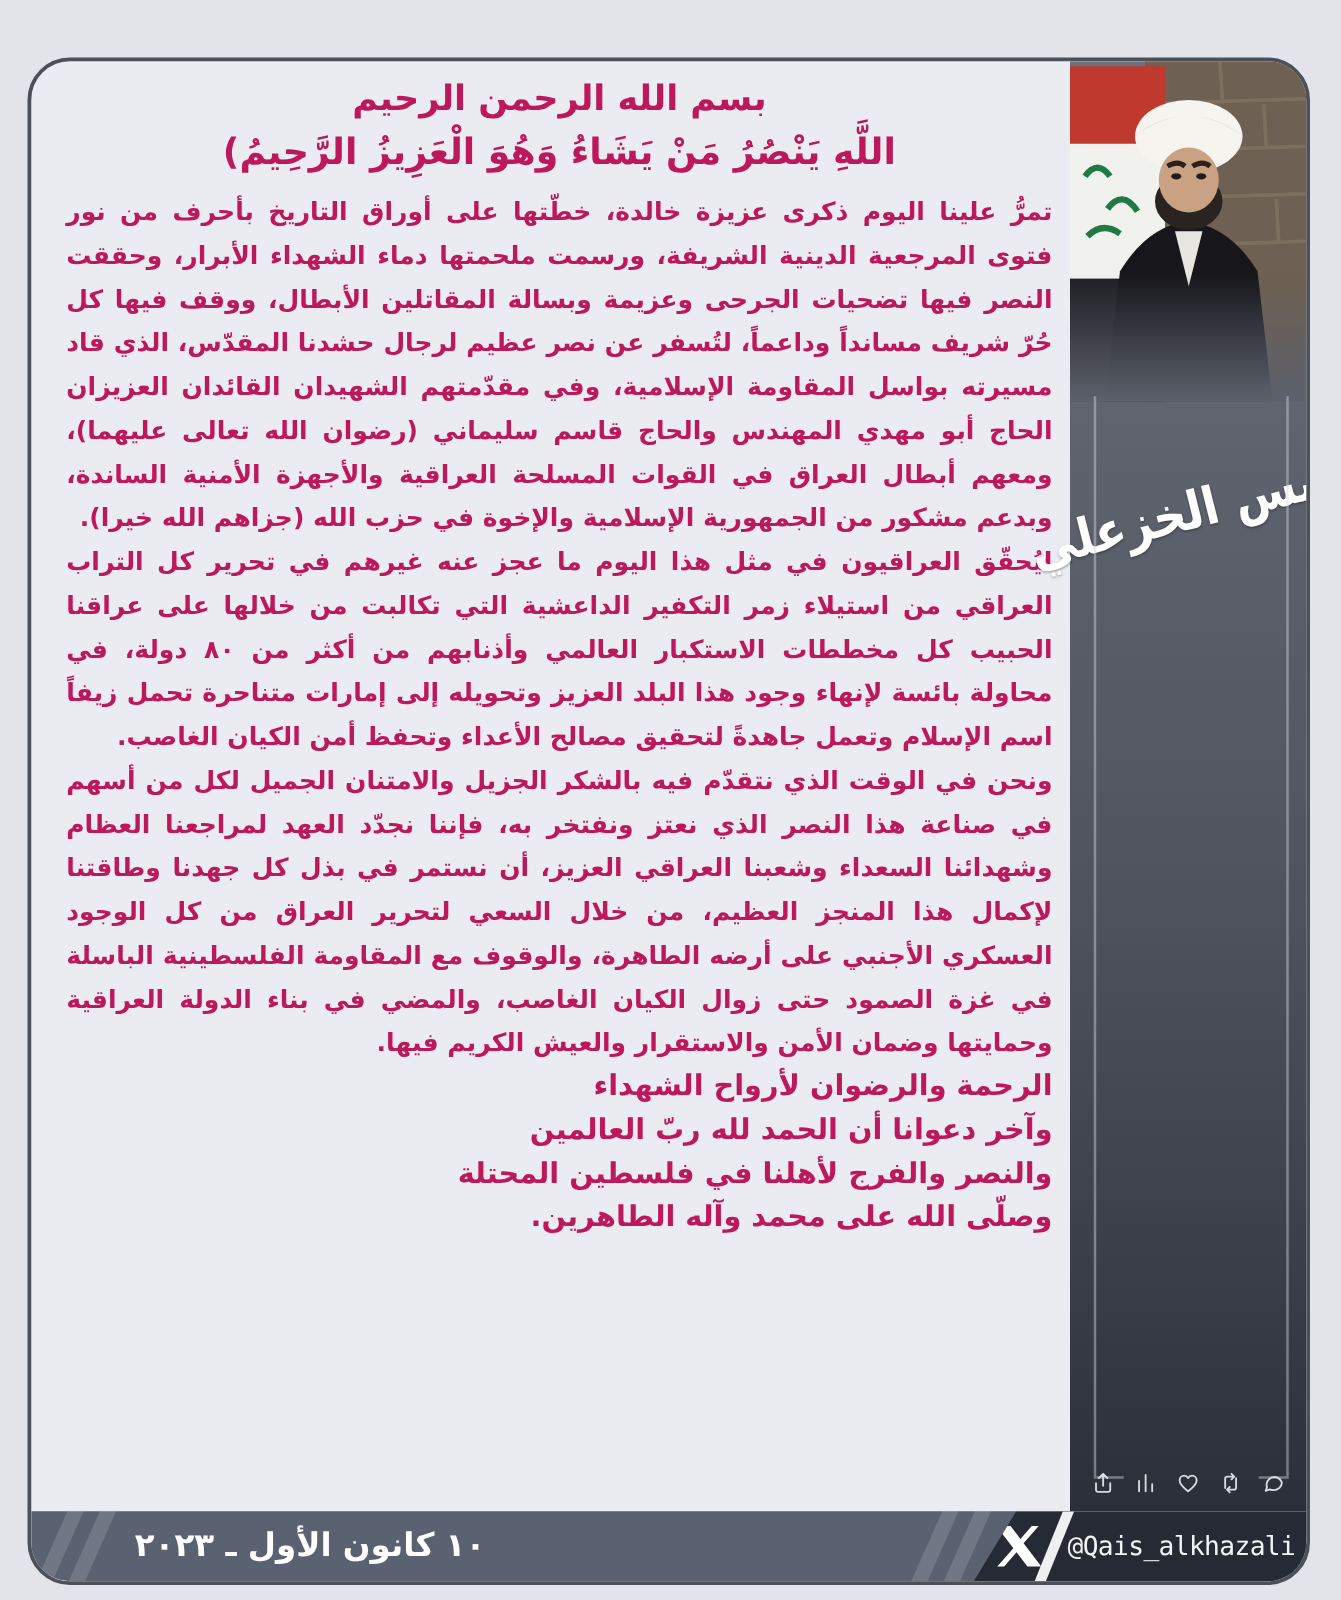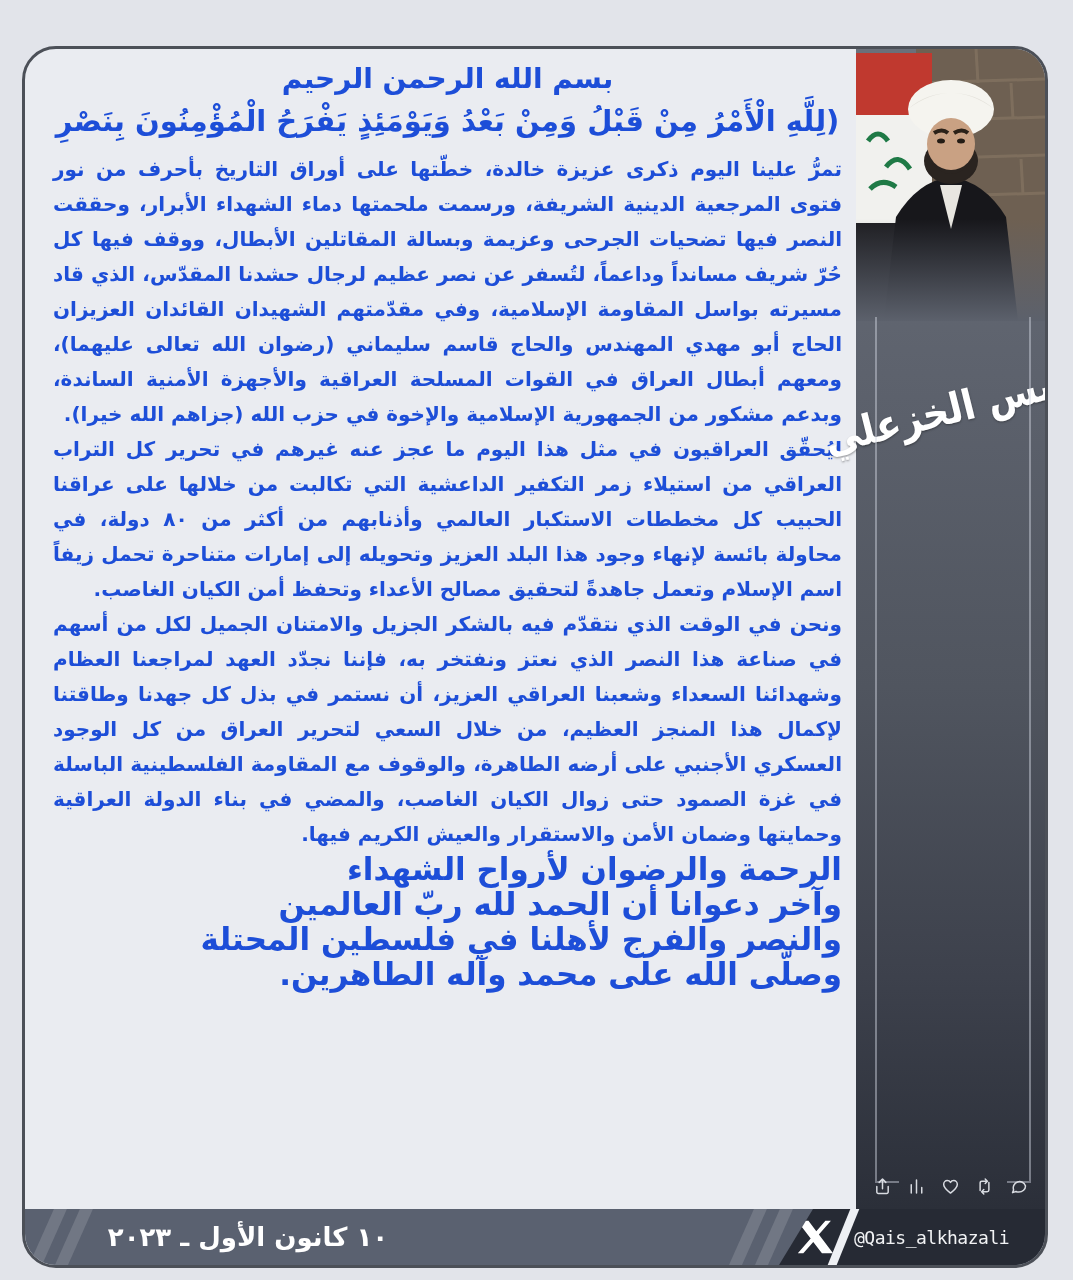--- a/index.html
+++ b/index.html
@@ -3,28 +3,28 @@
 <meta charset="utf-8">
 <style>
   html,body{margin:0;padding:0;background:#e2e4ea;}
   .canvas{position:relative;width:1073px;height:1280px;background:#e2e4ea;overflow:hidden;
           font-family:"DejaVu Sans",sans-serif;}
   .frame{position:absolute;left:22px;top:46px;width:1026px;height:1222px;
          background:#eaecf1;border:3px solid #4c5058;border-radius:34px;
          overflow:hidden;box-sizing:border-box;}
   
   .text-col{position:absolute;left:0;top:0;right:189px;bottom:56px;
-            direction:rtl;padding:10px 14px 0 28px;color:#1d4ed8;}
+            direction:rtl;padding:10px 14px 0 28px;color:#be185d;}
   .hdr{ text-align:center;font-weight:bold;}
   .basmala{font-size:28px;line-height:40px;}
   .verse{font-size:29px;line-height:45px;}
   .paras{margin-top:8px;}
   .paras p{margin:0;font-size:20px;line-height:35px;font-weight:600;
            text-align:justify;text-justify:inter-word;}
-  .closing div{font-size:31px;line-height:35px;font-weight:600;text-align:right;}
+  .closing div{font-size:23px;line-height:35px;font-weight:600;text-align:right;}
   
   .sidebar{position:absolute;right:0;top:0;width:189px;bottom:56px;
            background:linear-gradient(180deg,#6b707a 0%,#5c616c 30%,#50555f 55%,#3d414c 80%,#2b2f39 100%);}
   .photo{position:absolute;top:0;left:0;width:189px;height:272px;}
   .siggy{position:absolute;top:300px;left:0;width:189px;height:120px;
          display:flex;align-items:center;justify-content:center;}
   .siggy span{color:#fff;font-size:37px;font-weight:bold;transform:rotate(-14deg) scaleY(1.12);
               text-shadow:0 1px 2px rgba(0,0,0,.35);white-space:nowrap;}
   .inner-frame{position:absolute;left:19px;right:14px;top:268px;bottom:26px;
                border-left:2px solid rgba(210,216,226,.45);
@@ -41,32 +41,32 @@
   .stripe{position:absolute;top:-6px;height:70px;width:13px;background:rgba(255,255,255,.14);
           transform:skewX(-24deg);}
   .s1{left:16px;} .s2{left:42px;} .s3{left:716px;} .s4{left:742px;}
   .date{position:absolute;left:58px;top:0;width:330px;height:48px;line-height:56px;
         text-align:center;color:#fff;font-size:26px;font-weight:bold;direction:rtl;}
   .right-dark{position:absolute;right:0;top:0;height:56px;width:266px;background:#262a34;
               clip-path:polygon(34px 0,100% 0,100% 100%,0 100%);
               display:flex;align-items:center;}
   .xlogo{margin-left:16px;width:40px;height:40px;flex:none;}
   .slash{width:9px;height:74px;background:#eef0f4;transform:skewX(-22deg);margin:0 6px 0 4px;flex:none;}
-  .handle{color:#f2f3f5;font-family:"DejaVu Sans Mono",monospace;font-size:18px;
+  .handle{color:#f2f3f5;font-family:"DejaVu Sans Mono",monospace;font-size:21px;
           letter-spacing:-0.5px;direction:ltr;white-space:nowrap;}
 </style>
 </head>
 <body>
 
 <div class="canvas">
   <div class="frame">
 
     <div class="text-col">
       <div class="hdr basmala">بسم الله الرحمن الرحيم</div>
-      <div class="hdr verse">(لِلَّهِ الْأَمْرُ مِنْ قَبْلُ وَمِنْ بَعْدُ وَيَوْمَئِذٍ يَفْرَحُ الْمُؤْمِنُونَ بِنَصْرِ</div>
+      <div class="hdr verse">اللَّهِ يَنْصُرُ مَنْ يَشَاءُ وَهُوَ الْعَزِيزُ الرَّحِيمُ)</div>
       <div class="paras">
         <p>تمرُّ علينا اليوم ذكرى عزيزة خالدة، خطّتها على أوراق التاريخ بأحرف من نور فتوى المرجعية الدينية الشريفة، ورسمت ملحمتها دماء الشهداء الأبرار، وحققت النصر فيها تضحيات الجرحى وعزيمة وبسالة المقاتلين الأبطال، ووقف فيها كل حُرّ شريف مسانداً وداعماً، لتُسفر عن نصر عظيم لرجال حشدنا المقدّس، الذي قاد مسيرته بواسل المقاومة الإسلامية، وفي مقدّمتهم الشهيدان القائدان العزيزان الحاج أبو مهدي المهندس والحاج قاسم سليماني (رضوان الله تعالى عليهما)، ومعهم أبطال العراق في القوات المسلحة العراقية والأجهزة الأمنية الساندة، وبدعم مشكور من الجمهورية الإسلامية والإخوة في حزب الله (جزاهم الله خيرا).</p>
         <p>ليُحقّق العراقيون في مثل هذا اليوم ما عجز عنه غيرهم في تحرير كل التراب العراقي من استيلاء زمر التكفير الداعشية التي تكالبت من خلالها على عراقنا الحبيب كل مخططات الاستكبار العالمي وأذنابهم من أكثر من ٨٠ دولة، في محاولة بائسة لإنهاء وجود هذا البلد العزيز وتحويله إلى إمارات متناحرة تحمل زيفاً اسم الإسلام وتعمل جاهدةً لتحقيق مصالح الأعداء وتحفظ أمن الكيان الغاصب.</p>
         <p>ونحن في الوقت الذي نتقدّم فيه بالشكر الجزيل والامتنان الجميل لكل من أسهم في صناعة هذا النصر الذي نعتز ونفتخر به، فإننا نجدّد العهد لمراجعنا العظام وشهدائنا السعداء وشعبنا العراقي العزيز، أن نستمر في بذل كل جهدنا وطاقتنا لإكمال هذا المنجز العظيم، من خلال السعي لتحرير العراق من كل الوجود العسكري الأجنبي على أرضه الطاهرة، والوقوف مع المقاومة الفلسطينية الباسلة في غزة الصمود حتى زوال الكيان الغاصب، والمضي في بناء الدولة العراقية وحمايتها وضمان الأمن والاستقرار والعيش الكريم فيها.</p>
       </div>
       <div class="closing">
         <div>الرحمة والرضوان لأرواح الشهداء</div>
         <div>وآخر دعوانا أن الحمد لله ربّ العالمين</div>
         <div>والنصر والفرج لأهلنا في فلسطين المحتلة</div>
         <div>وصلّى الله على محمد وآله الطاهرين.</div>

